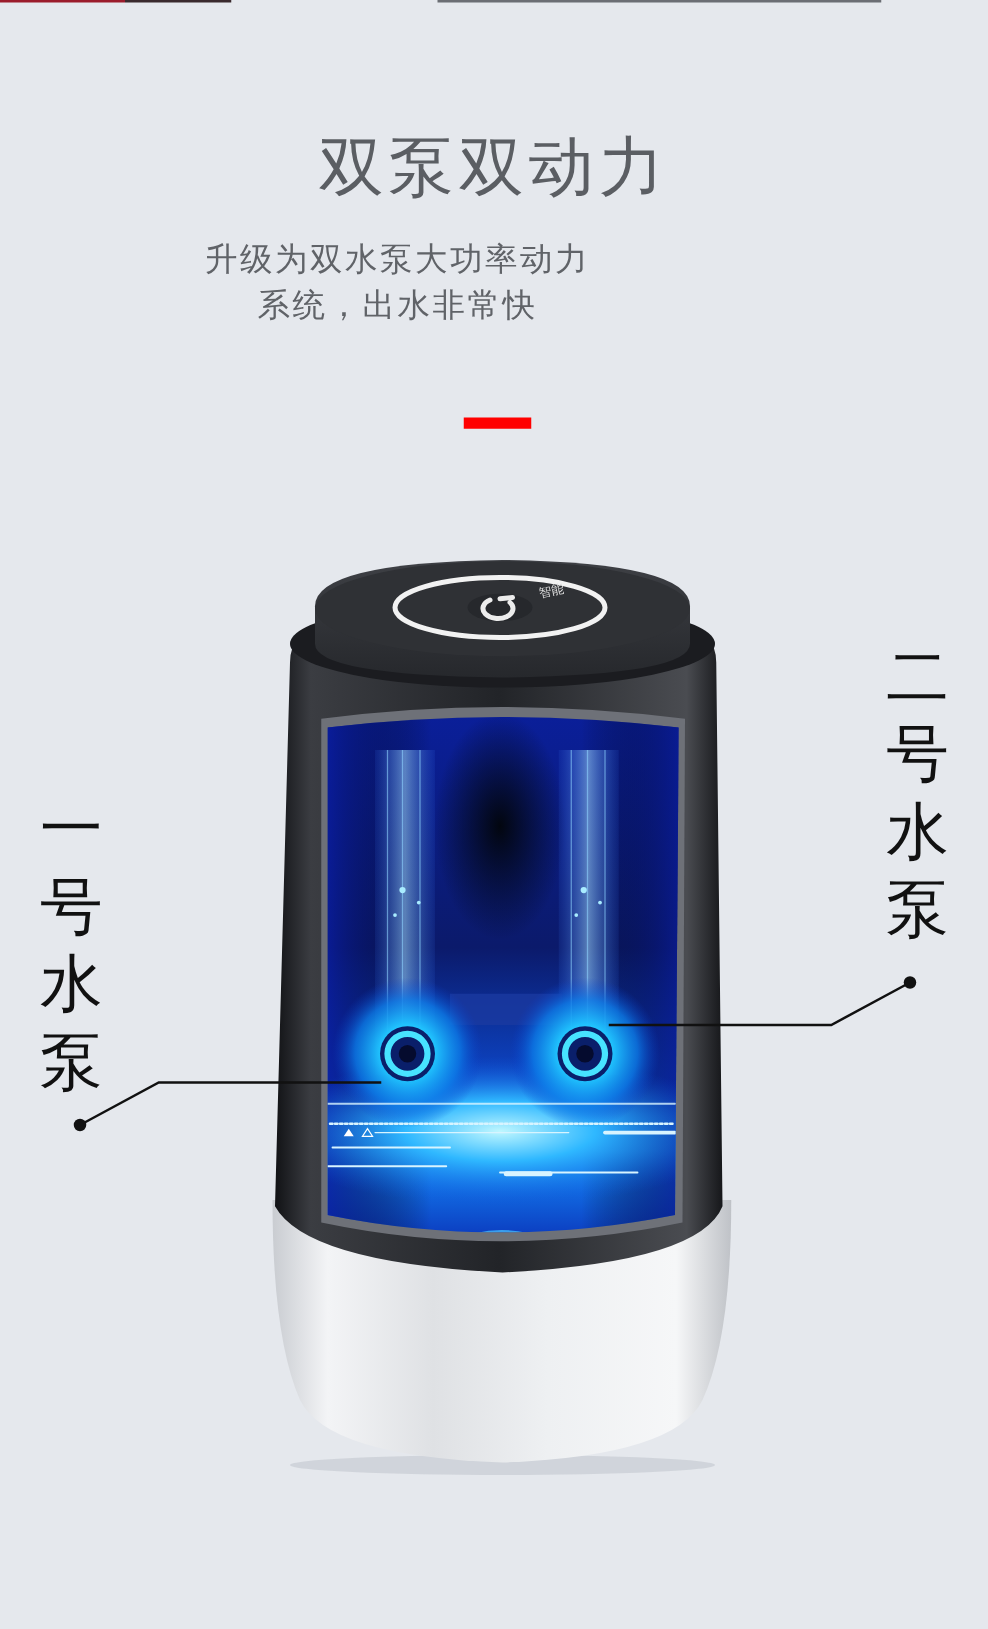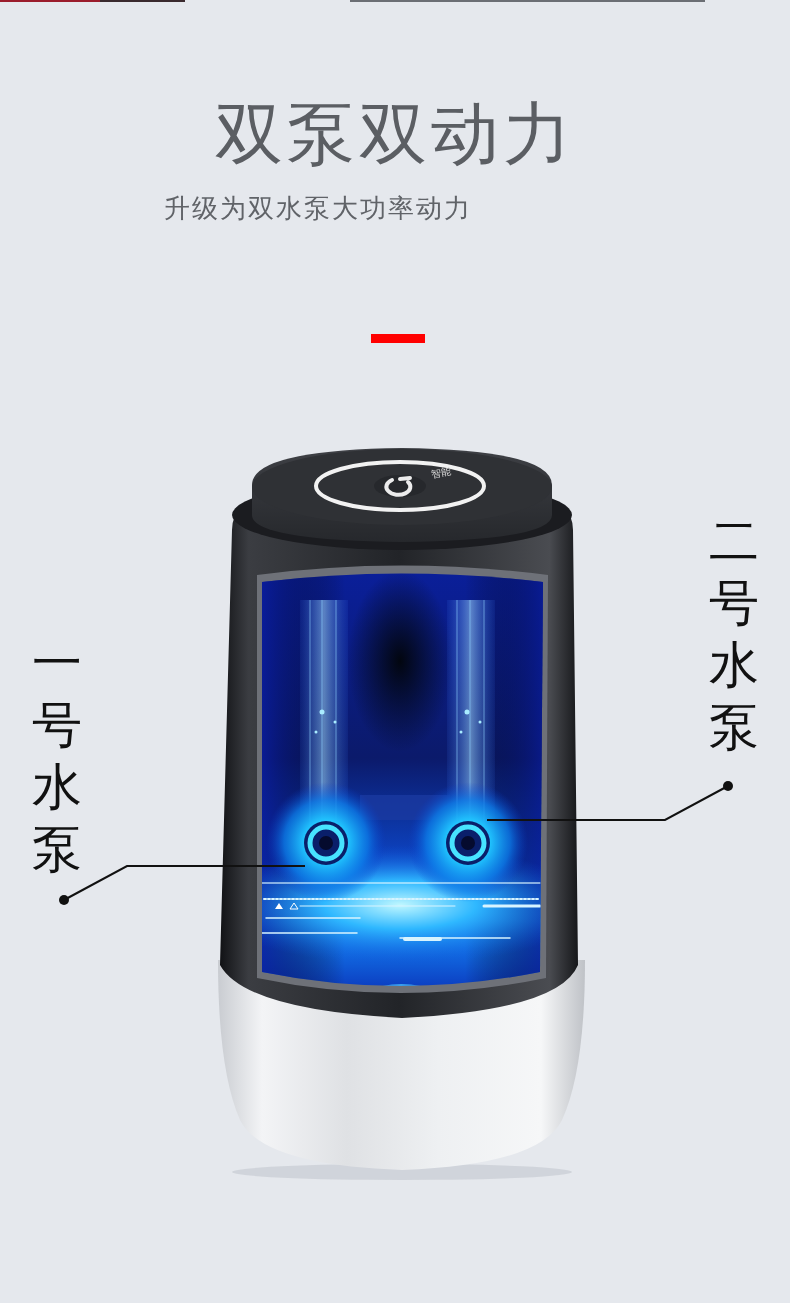--- a/index.html
+++ b/index.html
@@ -5,21 +5,21 @@
   html, body { margin: 0; padding: 0; }
   body {
     width: 790px; height: 1303px; overflow: hidden; position: relative;
     background: #e5e8ed;
     font-family: "DejaVu Sans", "Liberation Sans", sans-serif;
   }
   .top-strip { position: absolute; left: 0; top: 0; width: 790px; height: 2px; background: #e5e8ed; }
   .top-strip .seg { position: absolute; top: 0; height: 2px; }
   .title {
     position: absolute; left: 0; width: 790px; top: 86px; text-align: center;
-    font-size: 68px; letter-spacing: 4px; color: #5b5e63; font-weight: 300; line-height: 96px;
+    font-size: 52px; letter-spacing: 4px; color: #5b5e63; font-weight: 300; line-height: 96px;
   }
   .subtitle {
     position: absolute; left: 0; width: 636px; top: 190px; text-align: center;
     font-size: 26px; line-height: 37px; color: #606368; letter-spacing: 2px;
   }
   .accent-bar { position: absolute; left: 371px; top: 334px; width: 54px; height: 9px; background: #ff0000; }
   .side-label {
     position: absolute; font-size: 50px; line-height: 62px; color: #111;
     width: 60px; text-align: center; font-weight: 300;
   }
@@ -32,20 +32,21 @@
 
 <div class="top-strip">
   <div class="seg" style="left:0;width:100px;background:#9b1c2c;"></div>
   <div class="seg" style="left:100px;width:85px;background:#3a2a2e;"></div>
   <div class="seg" style="left:350px;width:355px;background:#6b6e74;"></div>
 </div>
 
 <div class="title">双泵双动力</div>
 <div class="subtitle">
   <div>升级为双水泵大功率动力</div>
+  <div>系统，出水非常快</div>
 </div>
 <div class="accent-bar"></div>
 
 <svg class="product" width="790" height="1303" viewBox="0 0 790 1303">
   <defs>
     <linearGradient id="silverBase" x1="0" x2="1" y1="0" y2="0">
       <stop offset="0" stop-color="#c9ccd1"></stop>
       <stop offset="0.12" stop-color="#f3f4f6"></stop>
       <stop offset="0.35" stop-color="#dfe1e4"></stop>
       <stop offset="0.6" stop-color="#eef0f2"></stop>

